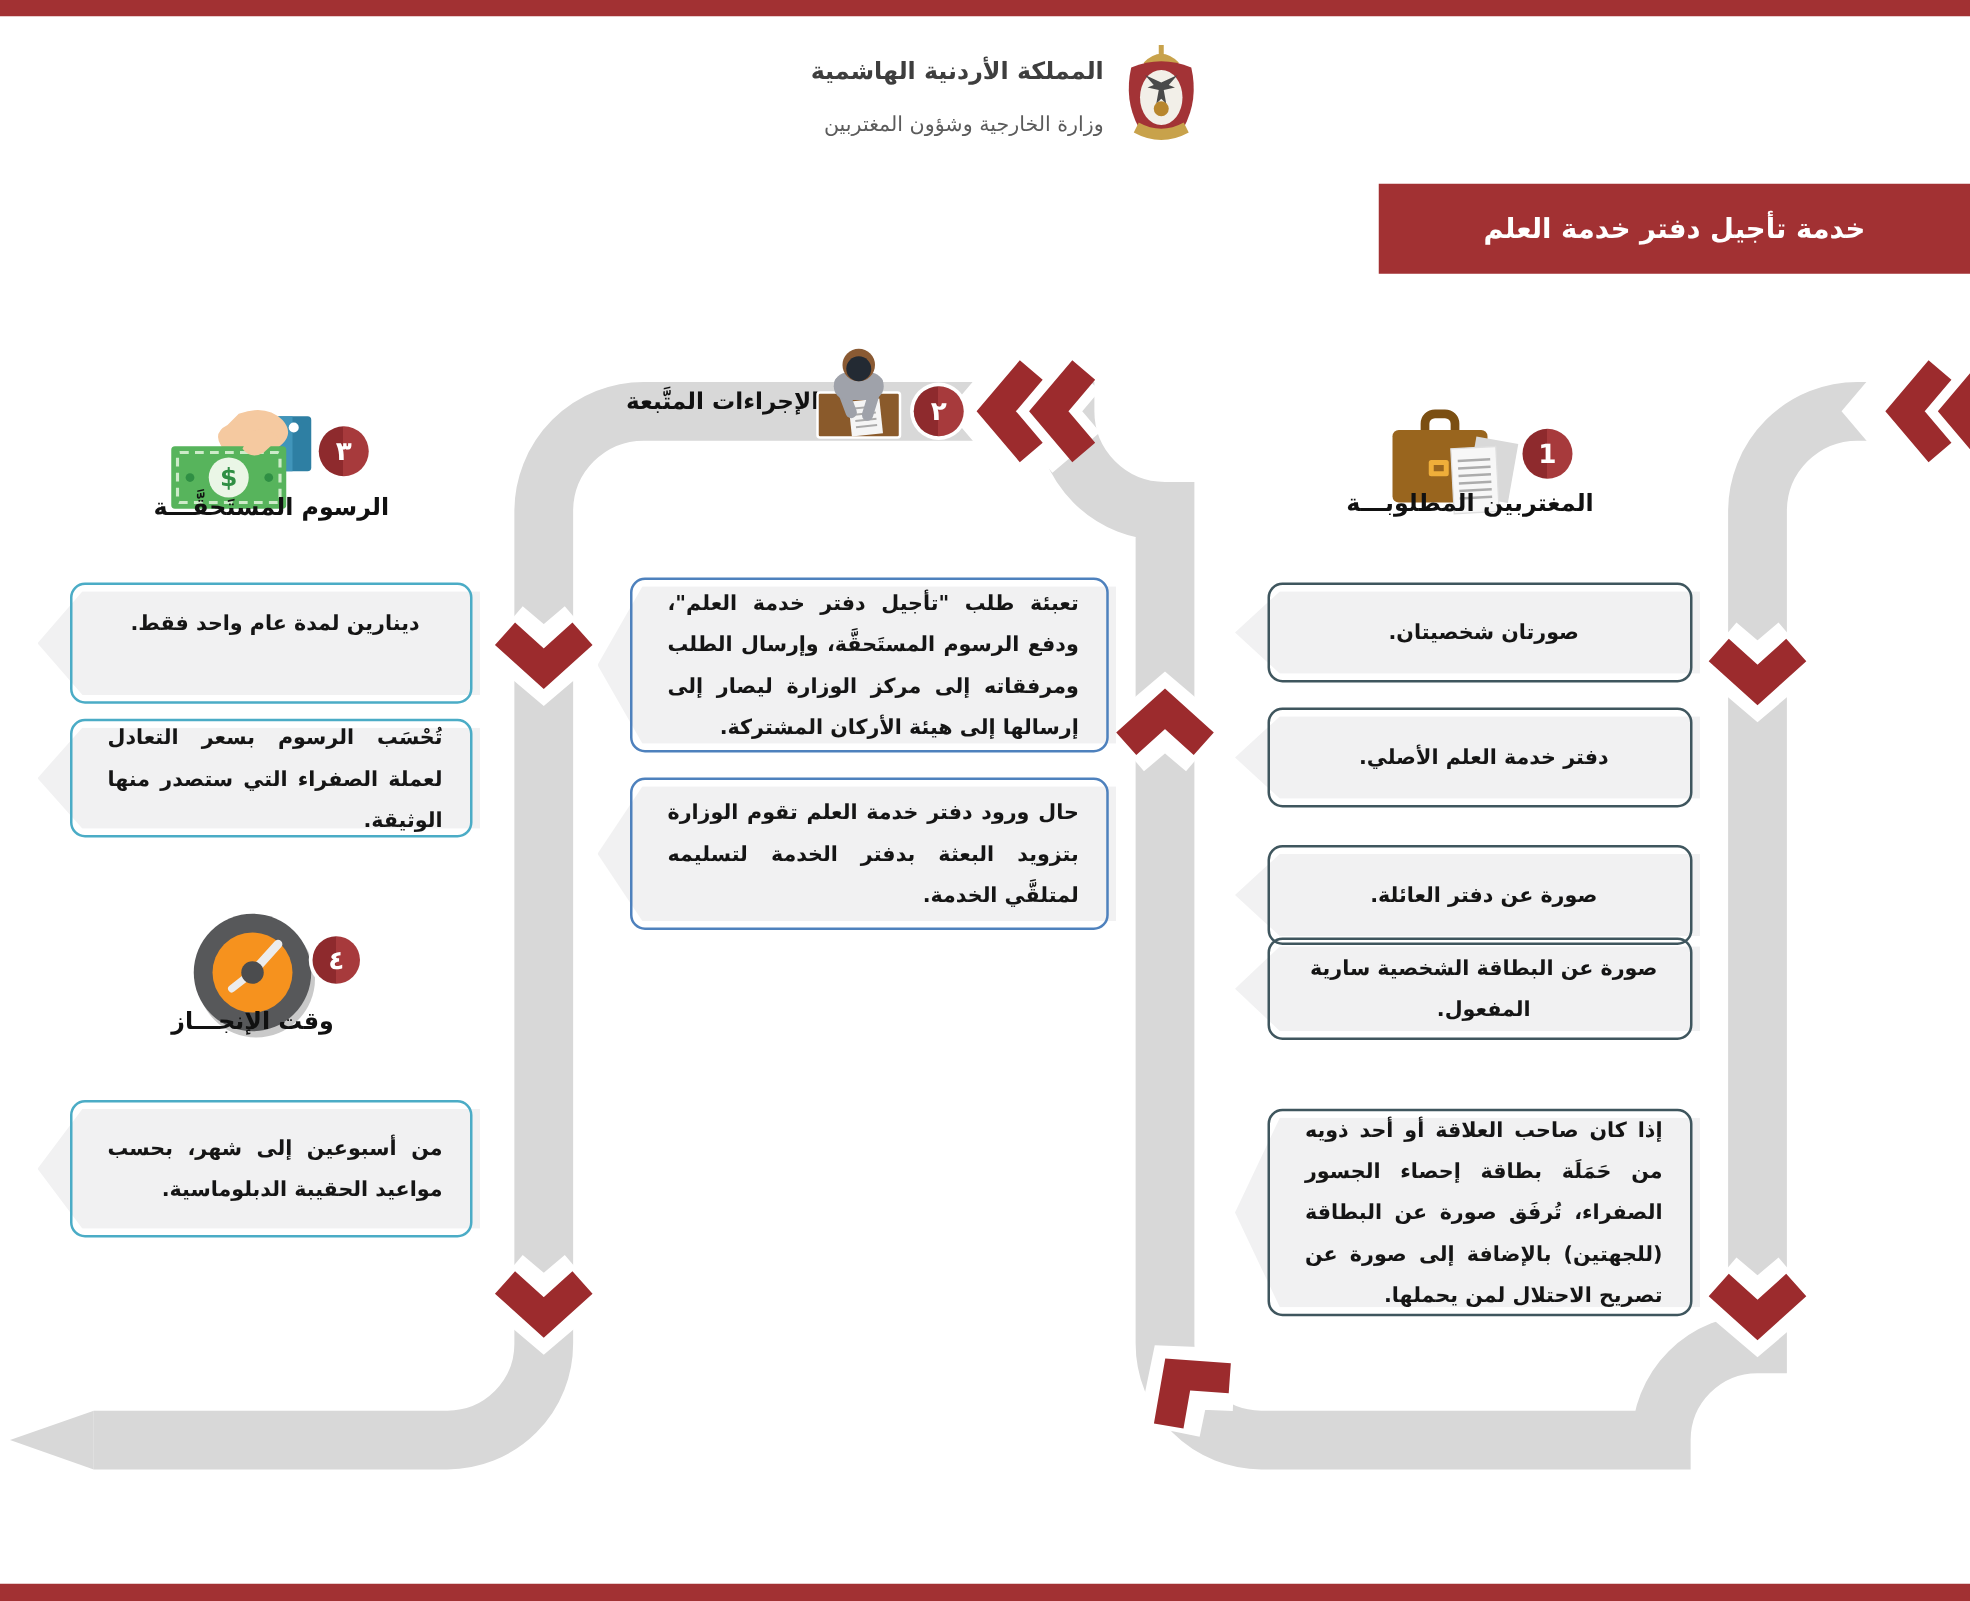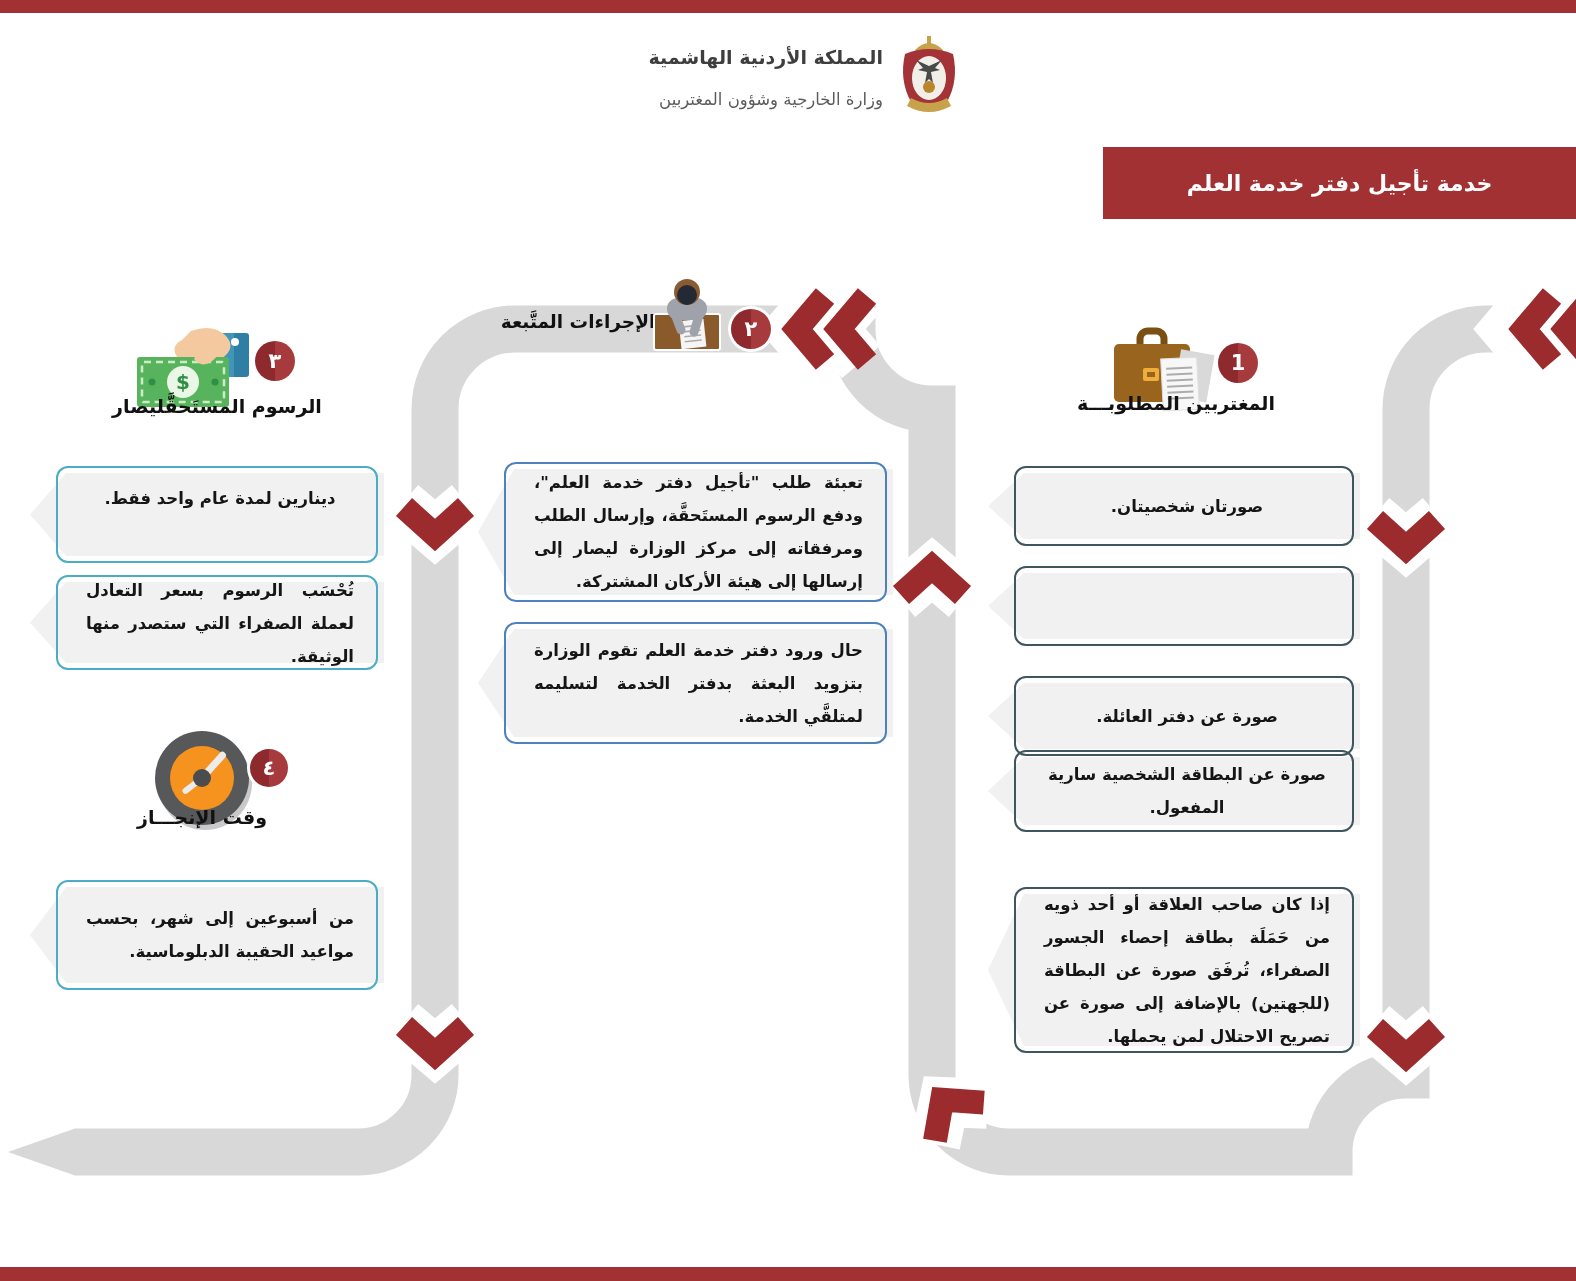--- a/index.html
+++ b/index.html
@@ -132,20 +132,21 @@
   <div class="abs seclabel" style="left:1090px;top:392px;width:185px;">المغتربين المطلوبـــة</div>
 
   <div class="note bc-doc" style="left:988px;top:466px;width:372px;height:80px;">
     <div class="fill"></div>
       <div class="frame"></div>
     <div class="txt">صورتان شخصيتان.</div>
   </div>
   <div class="note bc-doc" style="left:988px;top:566px;width:372px;height:80px;">
     <div class="fill"></div>
       <div class="frame"></div>
+    <div class="txt">دفتر خدمة العلم الأصلي.</div>
   </div>
   <div class="note bc-doc" style="left:988px;top:660px;width:372px;height:80px;margin-top:16px;">
     <div class="fill"></div>
       <div class="frame"></div>
     <div class="txt">صورة عن دفتر العائلة.</div>
   </div>
   <div class="note bc-doc" style="left:988px;top:750px;width:372px;height:82px;">
     <div class="fill"></div>
       <div class="frame"></div>
     <div class="txt">صورة عن البطاقة الشخصية سارية المفعول.</div>
@@ -198,21 +199,21 @@
     <rect x="7" y="35" width="82" height="40" rx="2" fill="none" stroke="#CDEBC9" stroke-width="2.5" stroke-dasharray="7 5"></rect>
     <circle cx="48" cy="55" r="16" fill="#EAF6E6"></circle>
     <text x="48" y="62" text-anchor="middle" font-size="20" font-weight="bold" fill="#2F8F44">$</text>
     <circle cx="17" cy="55" r="3.5" fill="#2F8F44"></circle>
     <circle cx="80" cy="55" r="3.5" fill="#2F8F44"></circle>
     <path d="M66 18 q14 -4 22 6 l-12 11 q-10 6 -17 -3 z" fill="#F5C9A0"></path>
   </svg>
   <div class="abs numcircle" style="left:255px;top:341px;">
     <span>٣</span>
   </div>
-  <div class="abs seclabel" style="left:112px;top:395px;width:210px;">الرسوم المستَحقَّليصار</div>
+  <div class="abs seclabel" style="left:112px;top:395px;width:210px;">الرسوم المستَحقَّـــة</div>
 
   <div class="note bc-fee" style="left:30px;top:466px;width:354px;height:97px;">
     <div class="fill"></div>
       <div class="frame"></div>
     <div class="txt txt-top">دينارين لمدة عام واحد فقط.</div>
   </div>
   <div class="note bc-fee" style="left:30px;top:575px;width:354px;height:95px;">
     <div class="fill"></div>
       <div class="frame"></div>
     <div class="txt just">تُحْسَب الرسوم بسعر التعادل لعملة الصفراء التي ستصدر منها الوثيقة.</div>

